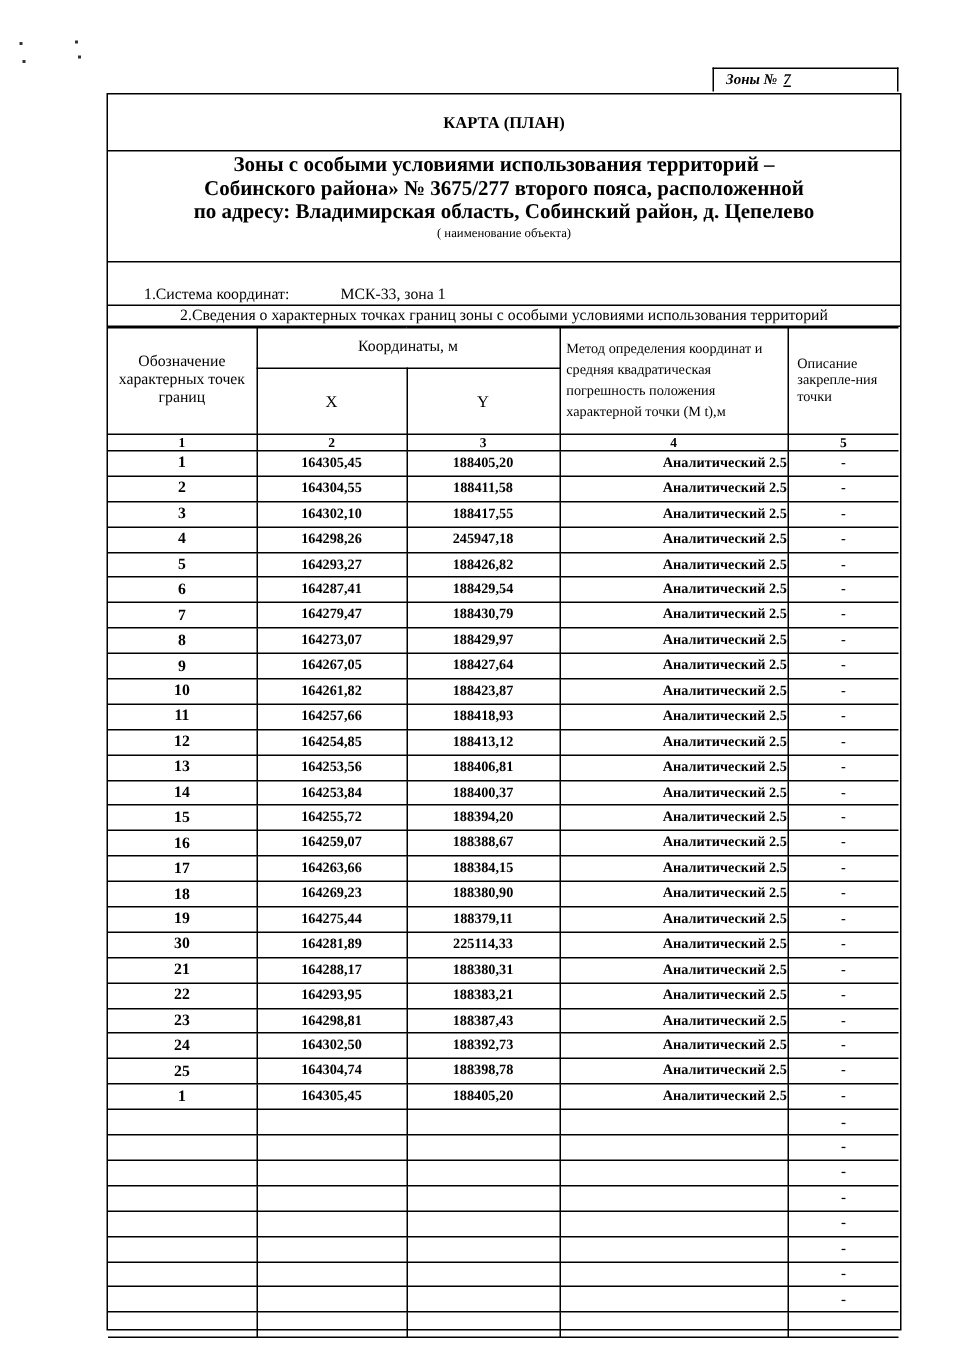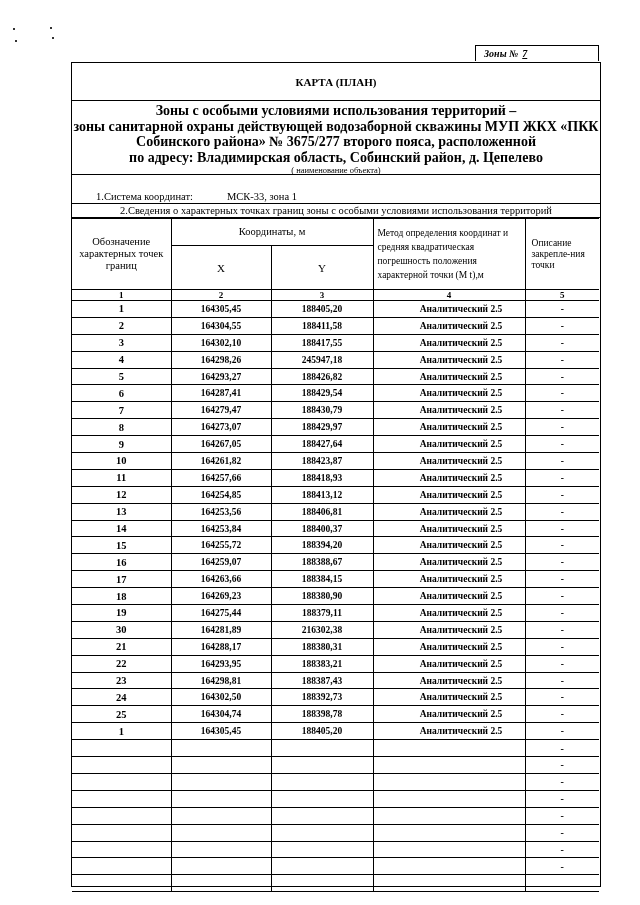--- a/index.html
+++ b/index.html
@@ -31,41 +31,40 @@
   th { font-weight: normal; margin-left: 32px; }
   .hdr-a th { height: 26px; }
   .hdr-b th { height: 43px; }
   .hdr-lbl { font-size: 10.5px; line-height: 12px; }
   .xy { font-size: 11px; }
   .method { text-align: left; font-size: 9.5px; line-height: 14px; padding-left: 4px; }
   .desc { font-size: 9.5px; line-height: 11px; text-align: left; padding-left: 6px; }
   .idx td { height: 10px; font-size: 9px; line-height: 9px; font-weight: bold; }
   .row td { height: 15.9px; font-weight: bold; font-size: 9.5px; }
   .row td.n { font-size: 10.5px; }
-  .row td.m { text-align: center; padding-left: 24px; }
+  .row td.m { text-align: right; padding-left: 24px; }
   .empty td { height: 15.9px; font-weight: bold; }
 </style>
 </head>
 <body>
 
 <div class="speck" style="left:13px;top:28px;"></div>
 <div class="speck" style="left:15px;top:40px;"></div>
 <div class="speck" style="left:50px;top:27px;"></div>
 <div class="speck" style="left:52px;top:37px;"></div>
 
 <div class="sheet-box">
   <span>Зоны №</span><span class="num">7</span>
 </div>
 
 <div class="frame">
   <div class="block title">КАРТА (ПЛАН)</div>
 
   <div class="block name">
     <div class="line">Зоны с особыми условиями использования территорий –</div>
-    <div class="line">зоны санитарной охраны действующей водозаборной скважины МУП ЖКХ «ПКК</div>
     <div class="line">Собинского района» № 3675/277  второго пояса, расположенной</div>
     <div class="line">по адресу: Владимирская область, Собинский район, д. Цепелево</div>
     <div class="sub">( наименование объекта)</div>
   </div>
 
   <div class="block sec sec2">
     <span>1.Система координат:</span><span class="val">МСК-33, зона 1</span>
   </div>
   <div class="block sec sec3">2.Сведения о характерных точках границ  зоны с особыми условиями использования территорий</div>
 
@@ -226,21 +225,21 @@
         <tr class="row">
           <td class="n">19</td>
           <td>164275,44</td>
           <td>188379,11</td>
           <td class="m">Аналитический  2.5</td>
           <td>-</td>
         </tr>
         <tr class="row">
           <td class="n">30</td>
           <td>164281,89</td>
-          <td>216302,38</td>
+          <td>225114,33</td>
           <td class="m">Аналитический  2.5</td>
           <td>-</td>
         </tr>
         <tr class="row">
           <td class="n">21</td>
           <td>164288,17</td>
           <td>188380,31</td>
           <td class="m">Аналитический  2.5</td>
           <td>-</td>
         </tr>

